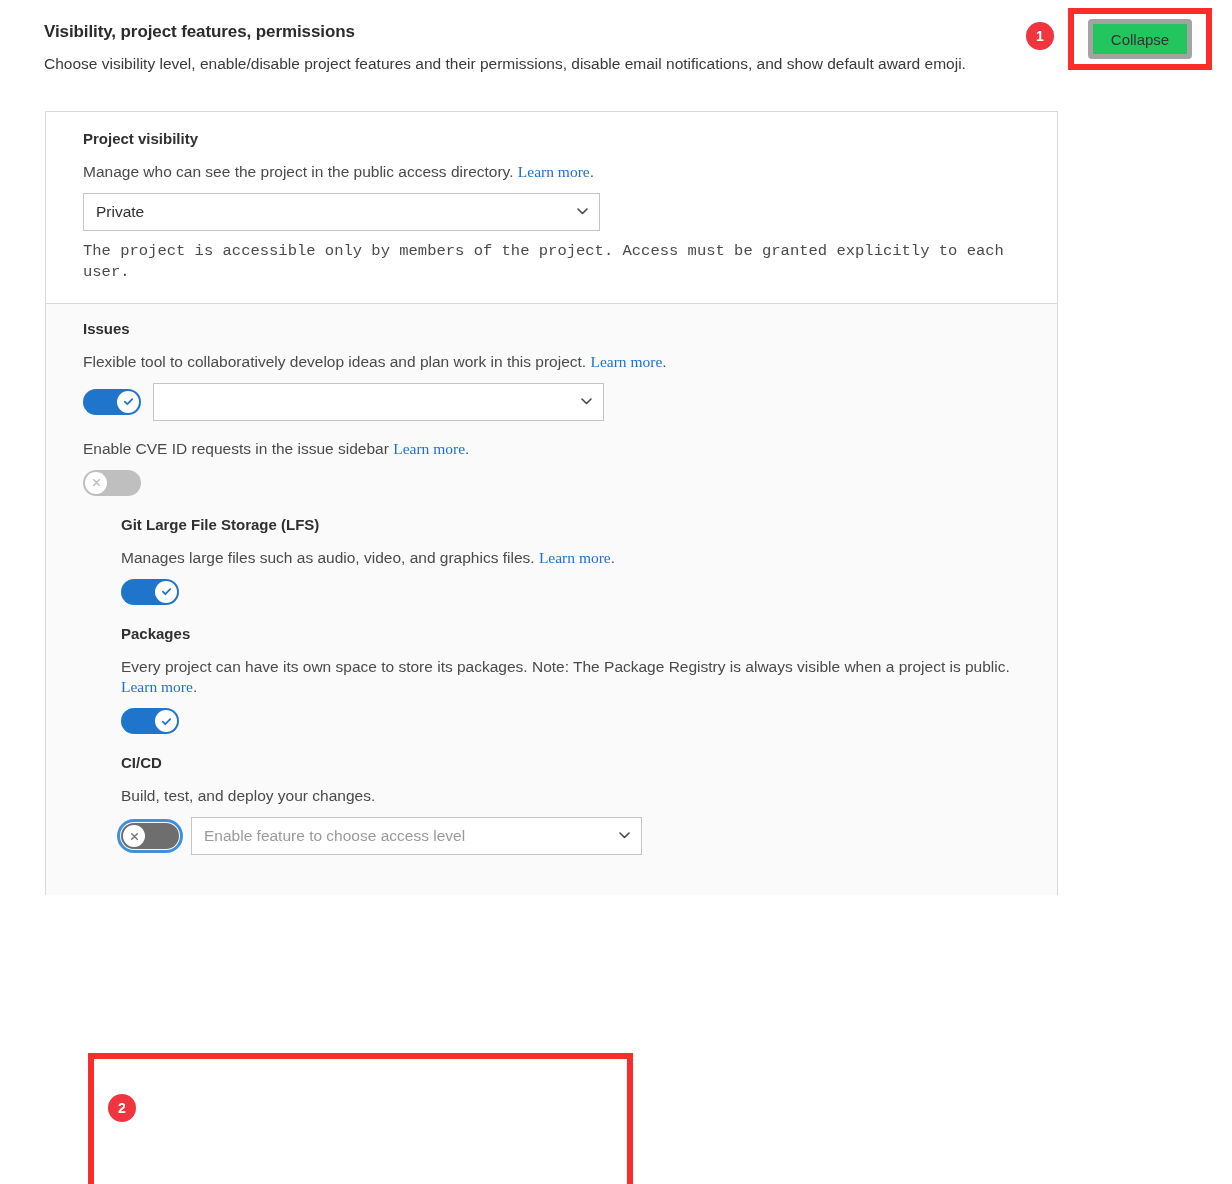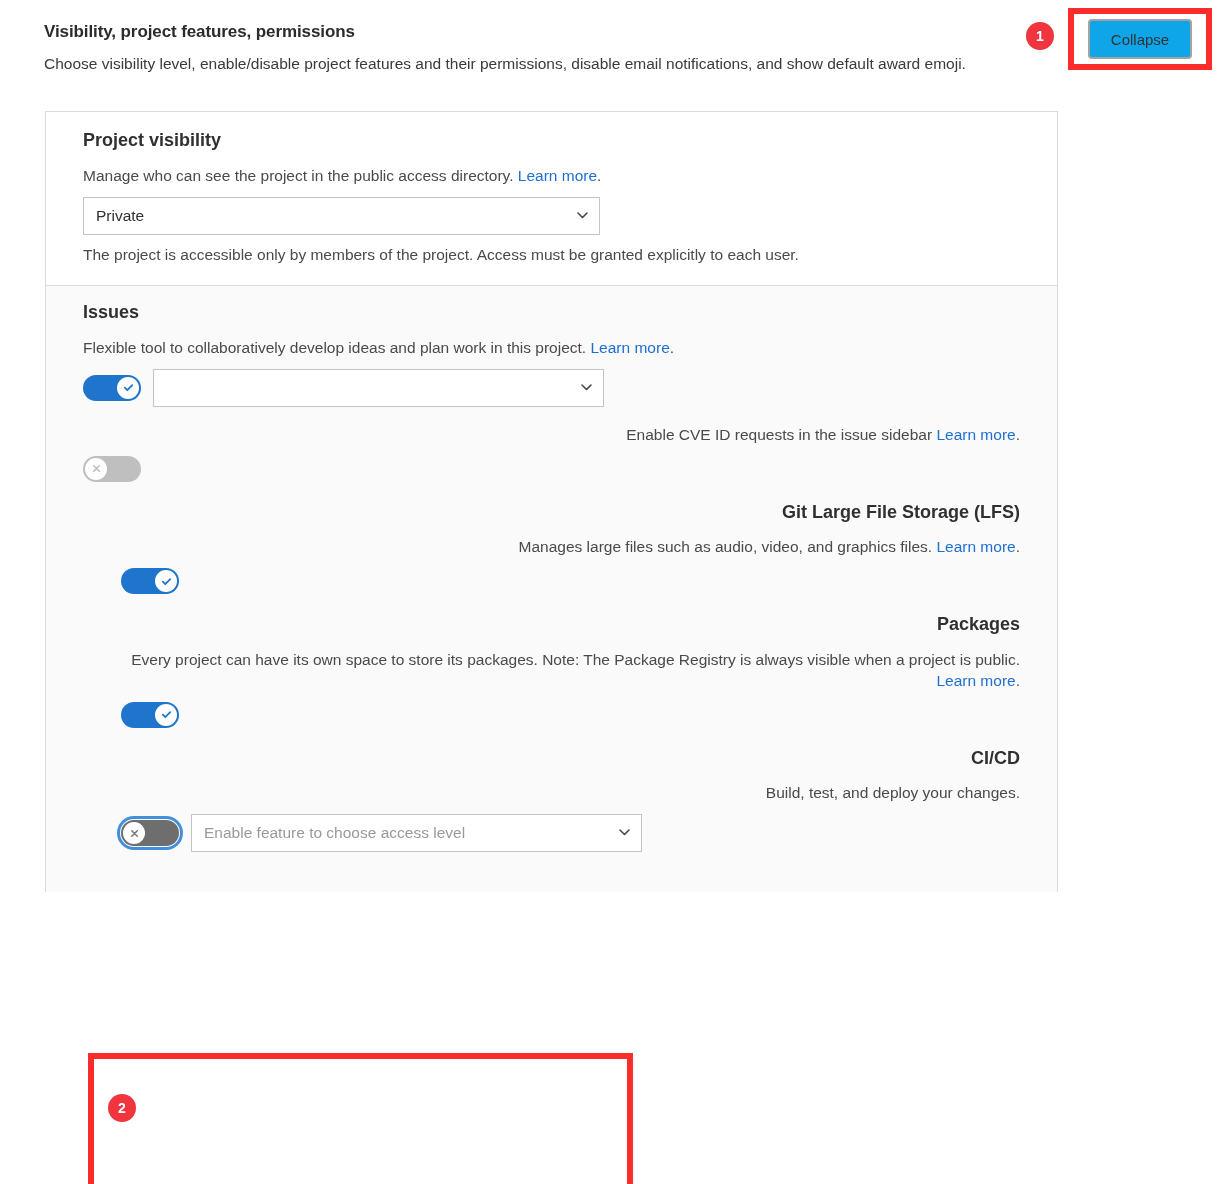--- a/index.html
+++ b/index.html
@@ -36,22 +36,22 @@
     color: #3a3a3a;
     line-height: 1.35;
     margin: 0;
   }
 
   
   .collapse-btn {
     position: absolute;
     left: 1088px; top: 19px;
     width: 104px; height: 40px;
-    background: #0ea5e9;
-    border: 2px solid #a3a3a3;
+    background: #22c55e;
+    border: 5px solid #a3a3a3;
     border-radius: 4px;
     font-family: "Liberation Sans", sans-serif;
     font-size: 15px;
     color: #333;
     cursor: pointer;
     display: flex; align-items: center; justify-content: center;
     padding: 12px;
   }
   .anno-box {
     position: absolute;
@@ -88,39 +88,40 @@
   .panel-section { padding: 18px 37px 14px 37px; }
   .panel-section.visibility { background: #ffffff; padding-bottom: 20px; }
   .panel-section.features {
     background: #fafafa;
     border-top: 1px solid #dbdbdb;
     padding-top: 16px;
     padding-bottom: 40px;
   }
 
   .field-label {
-    font-size: 18px;
+    font-size: 15px;
     font-weight: 600;
     color: #303030;
     margin: 0 0 14px 0;
     line-height: 1.2;
   }
   .field-desc {
     font-size: 15.5px;
     color: #4a4a4a;
     line-height: 1.35;
     margin: 0 0 10px 0;
   }
   .field-note {
     font-size: 15.5px;
     color: #4a4a4a;
     line-height: 1.35;
     margin: 10px 0 0 0;
-  }
-  a.learn-more { color: #1f6fd0; text-decoration: none; cursor: pointer; }
+    font-family: Liberation Mono, monospace;
+  }
+  a.learn-more { color: #1f6fd0; text-decoration: none; cursor: pointer; font-family: Liberation Serif, serif; }
 
   
   .select-wrap {
     position: relative;
     display: inline-block;
     vertical-align: middle;
   }
   .select-box {
     background: #fff;
     border: 1px solid #c4c4c4;
@@ -174,21 +175,21 @@
   .knob svg { display: block; }
 
   .control-row {
     display: flex;
     align-items: center;
     gap: 12px;
     margin-top: 2px;
   }
   .indent-1 { margin-left: 38px; }
 
-  .block { margin-top: 20px; text-align: right; }
+  .block { margin-top: 20px; }
   .block.tight { margin-top: 18px; }
 </style>
 </head>
 <body>
 
 <div id="page">
 
   <div class="page-header">
     <h1 class="page-title">Visibility, project features, permissions</h1>
     <p class="page-subtitle">Choose visibility level, enable/disable project features and their permissions, disable email notifications, and show default award emoji.</p>

